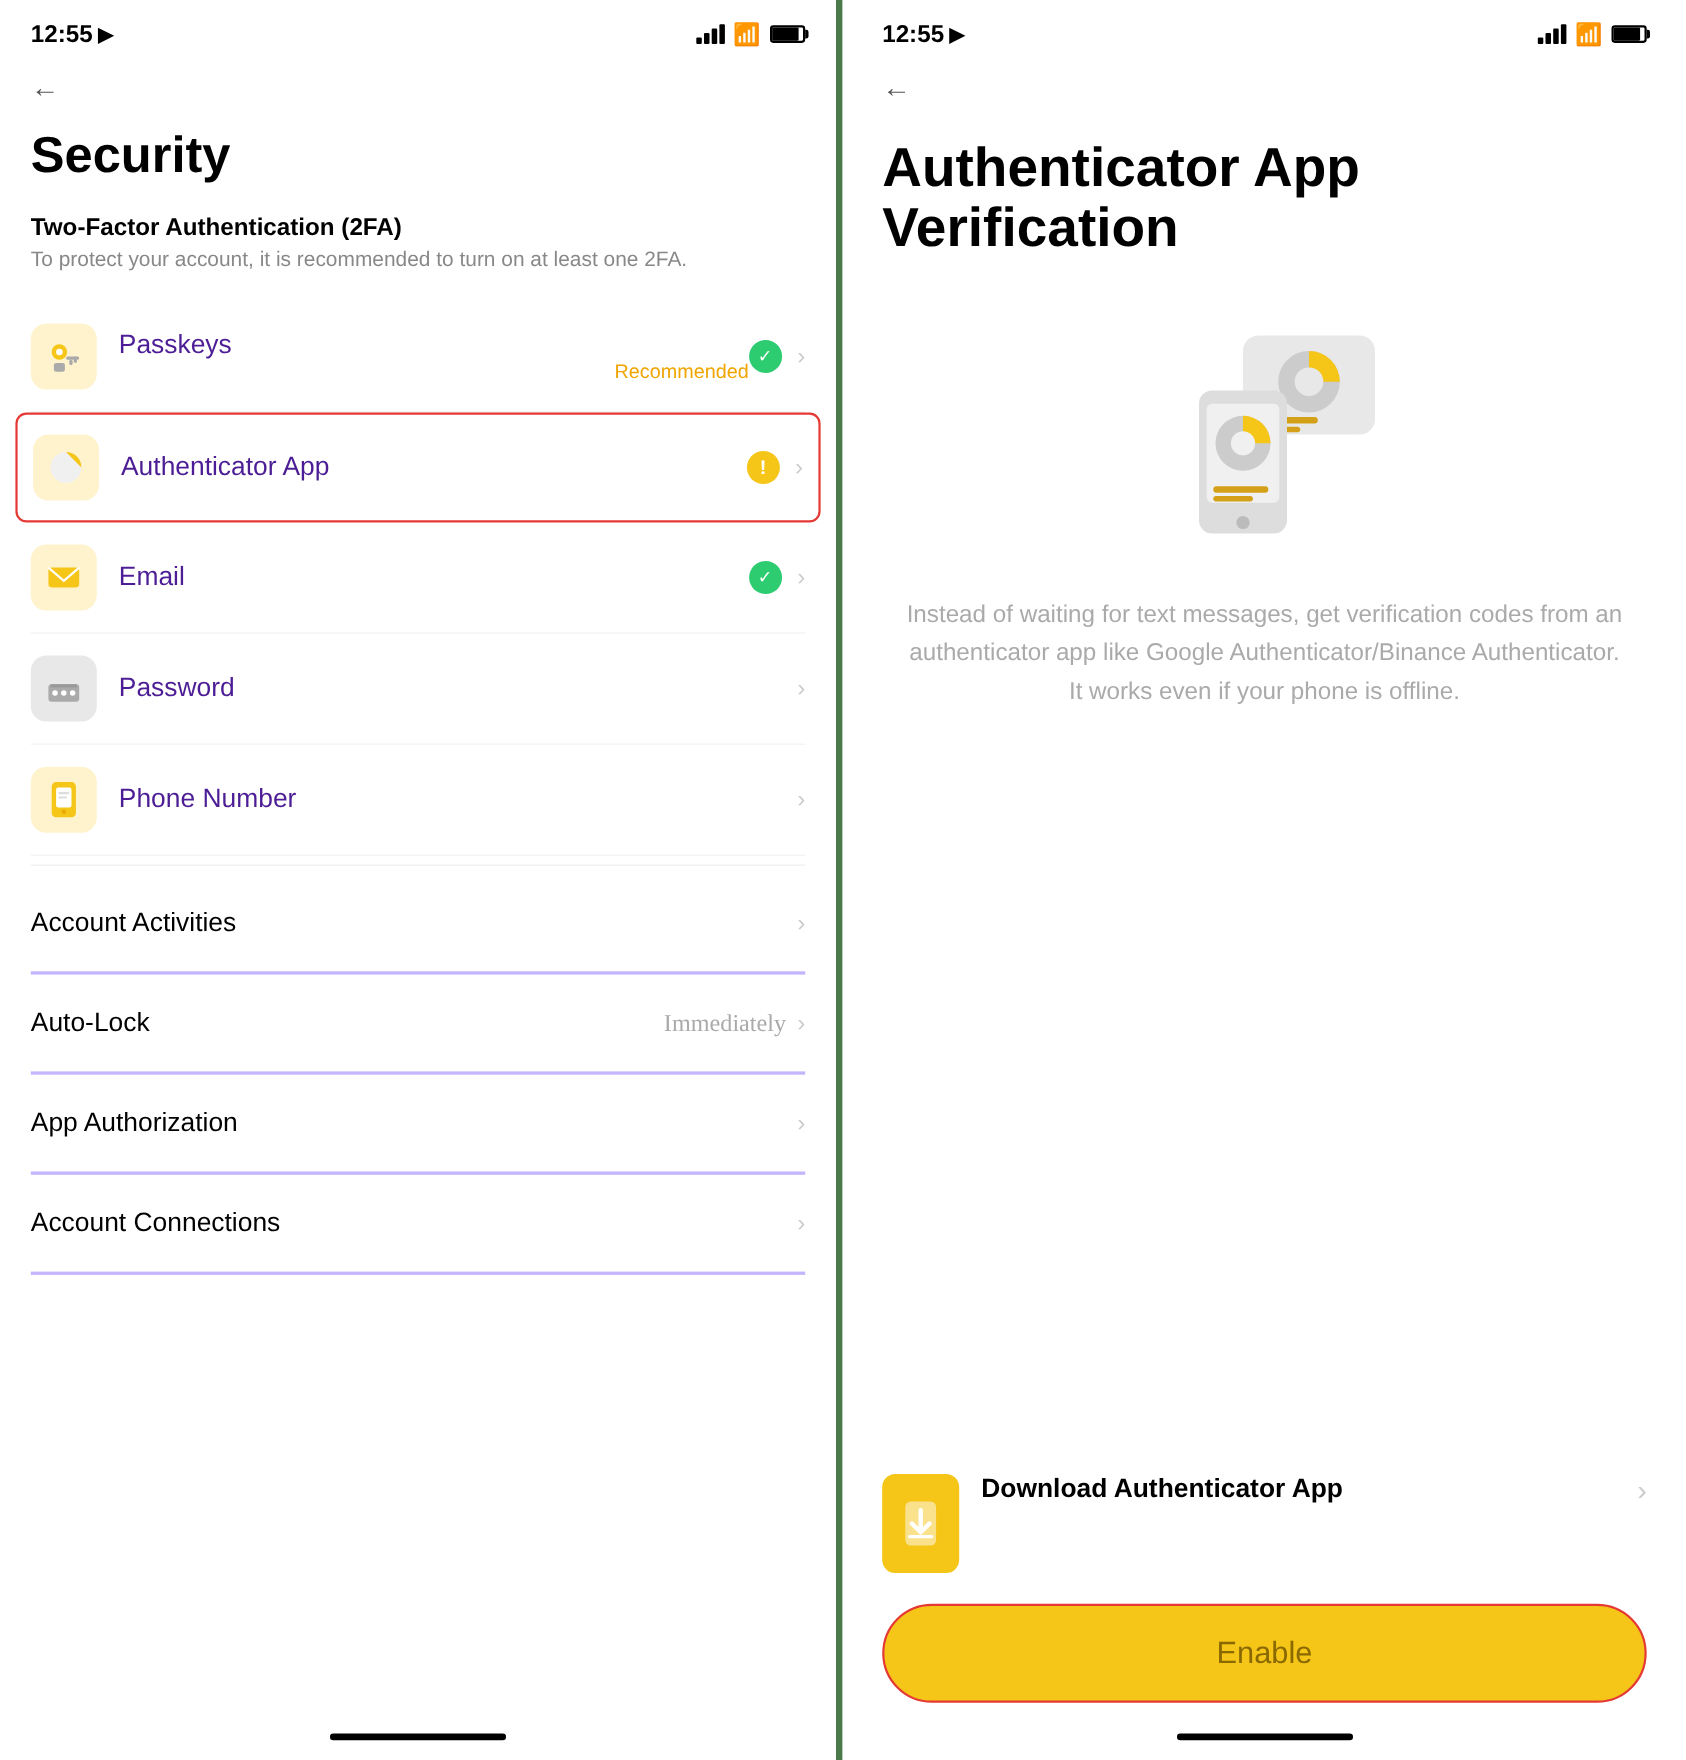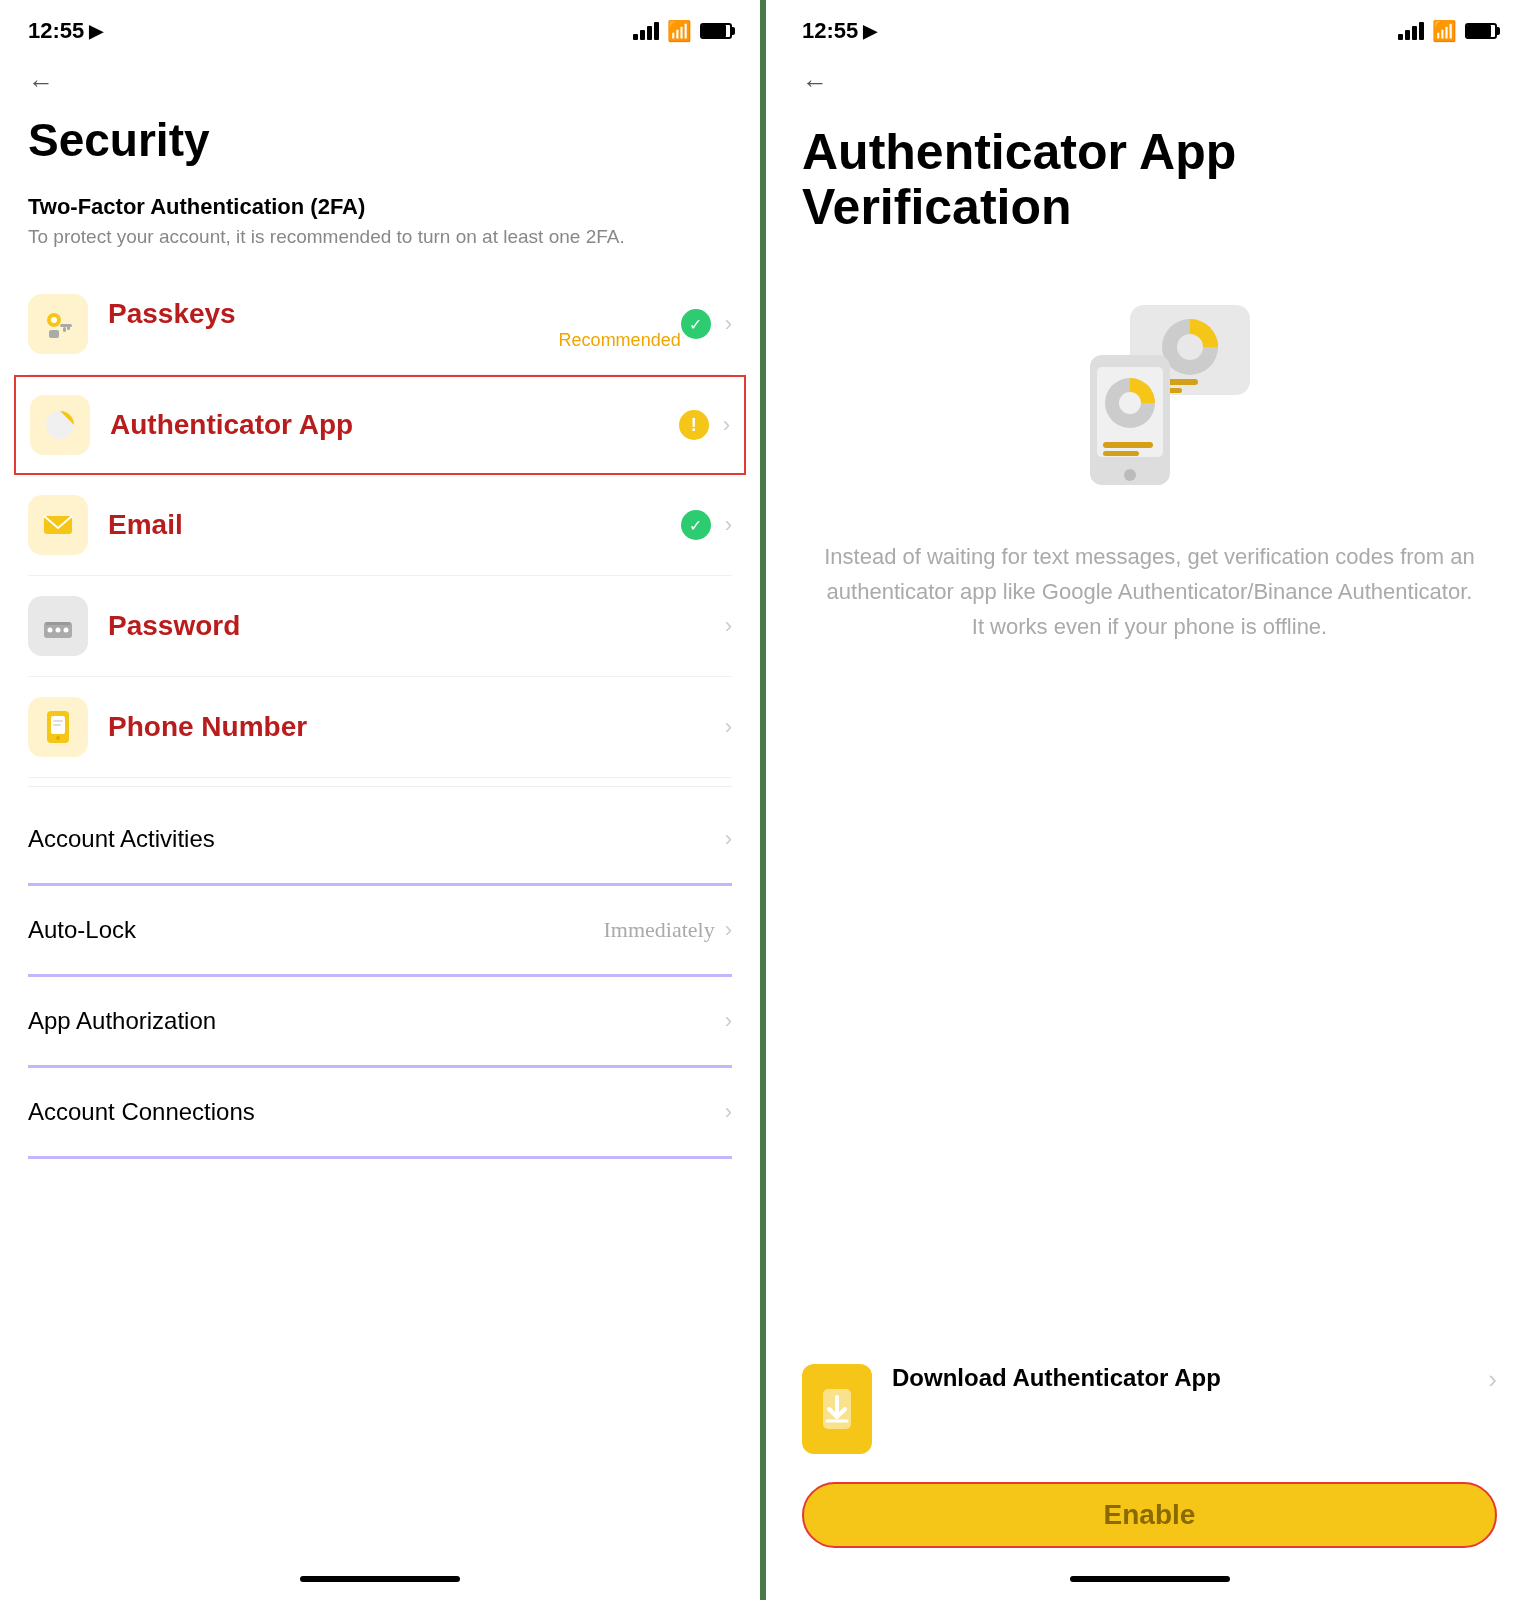--- a/index.html
+++ b/index.html
@@ -110,39 +110,39 @@
     .security-item {
       display: flex;
       align-items: center;
       padding: 20px 0;
       border-bottom: 1px solid #f0f0f0;
       cursor: pointer;
       position: relative;
     }
     .security-item.highlighted {
       border: 2.5px solid #e53935;
-      border-radius: 0;
+      border-radius: 10px;
       padding: 18px 14px;
       margin: 0 -14px;
     }
     .item-icon {
       width: 60px; height: 60px;
       border-radius: 14px;
       background: #f0f0f0;
       display: flex; align-items: center; justify-content: center;
       margin-right: 20px;
       font-size: 26px;
       flex-shrink: 0;
     }
     .item-icon.yellow-bg { background: #fff3cd; }
     .item-icon.gray-bg { background: #e8e8e8; }
     .item-label {
-      font-size: 28px;
-      color: #b91c1c;
-      font-weight: 700;
+      font-size: 24px;
+      color: #4c1d95;
+      font-weight: 400;
       flex: 1;
     }
     .sub-label {
       font-size: 18px;
       color: #f0a500;
       font-weight: 500;
       text-align: right;
     }
     .item-label-wrap { display: flex; flex-direction: column; flex: 1; }
     .item-status { margin-right: 14px; font-size: 24px; }
@@ -236,26 +236,26 @@
     }
     .download-label {
       font-size: 24px;
       font-weight: 600;
       color: #000;
     }
 
     
     .enable-btn {
       width: 100%;
-      height: 66px;
+      height: 90px;
       background: #f5c518;
       border: 2.5px solid #e53935;
       border-radius: 50px;
       font-size: 28px;
-      font-weight: 700;
+      font-weight: 400;
       color: #8a6a00;
       cursor: pointer;
       display: flex;
       align-items: center;
       justify-content: center;
       margin-bottom: 28px;
     }
 
     
     .check-circle {

